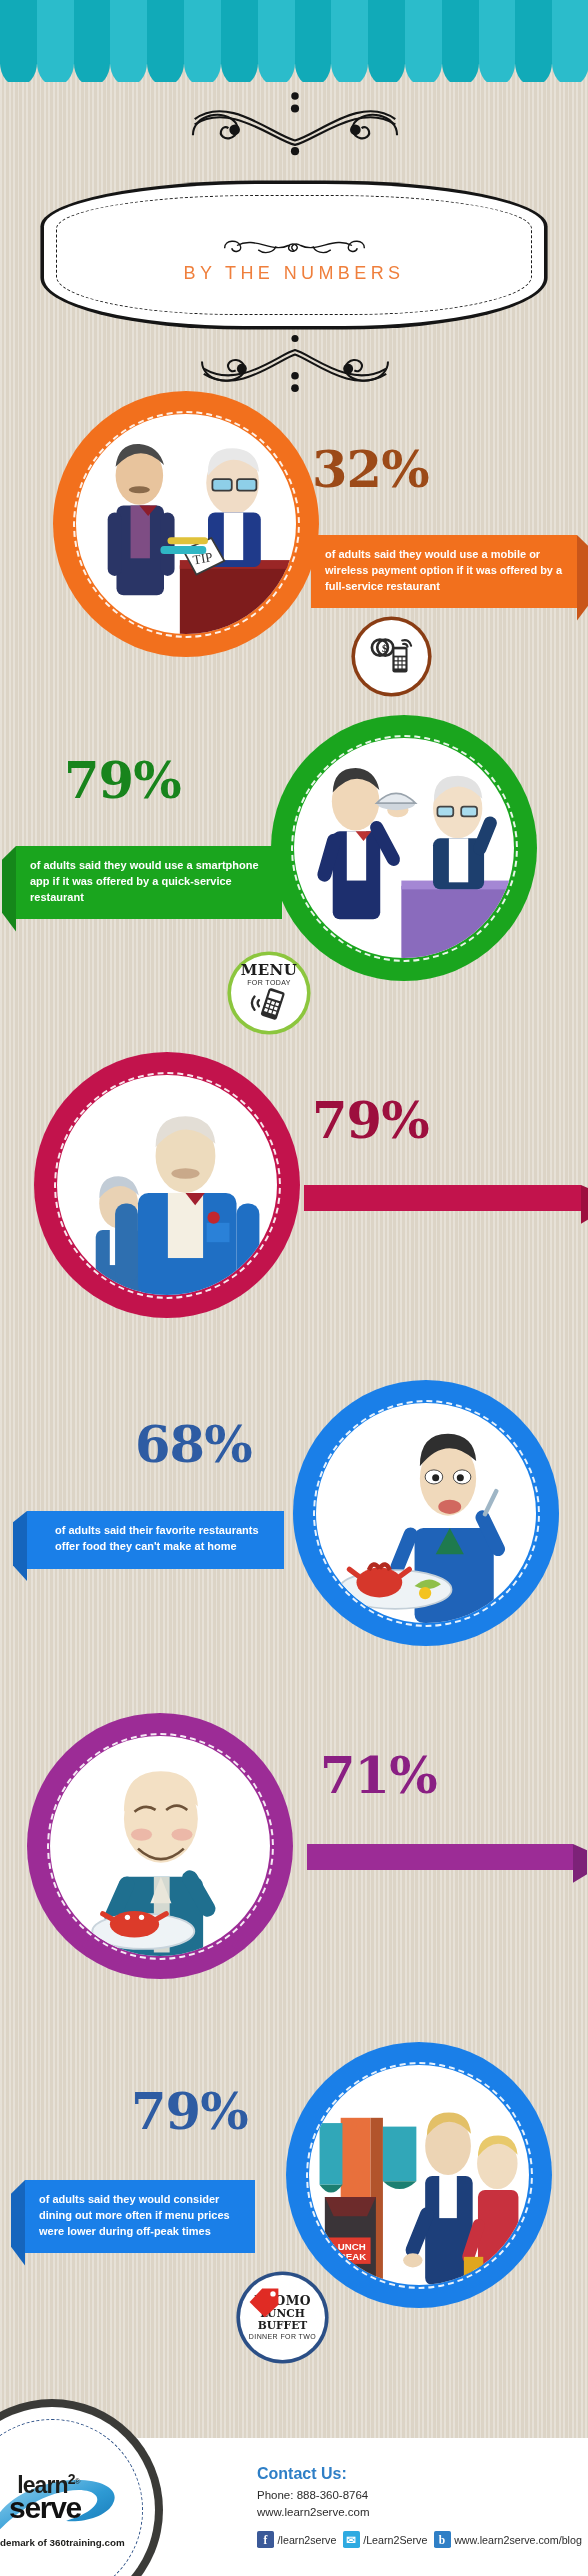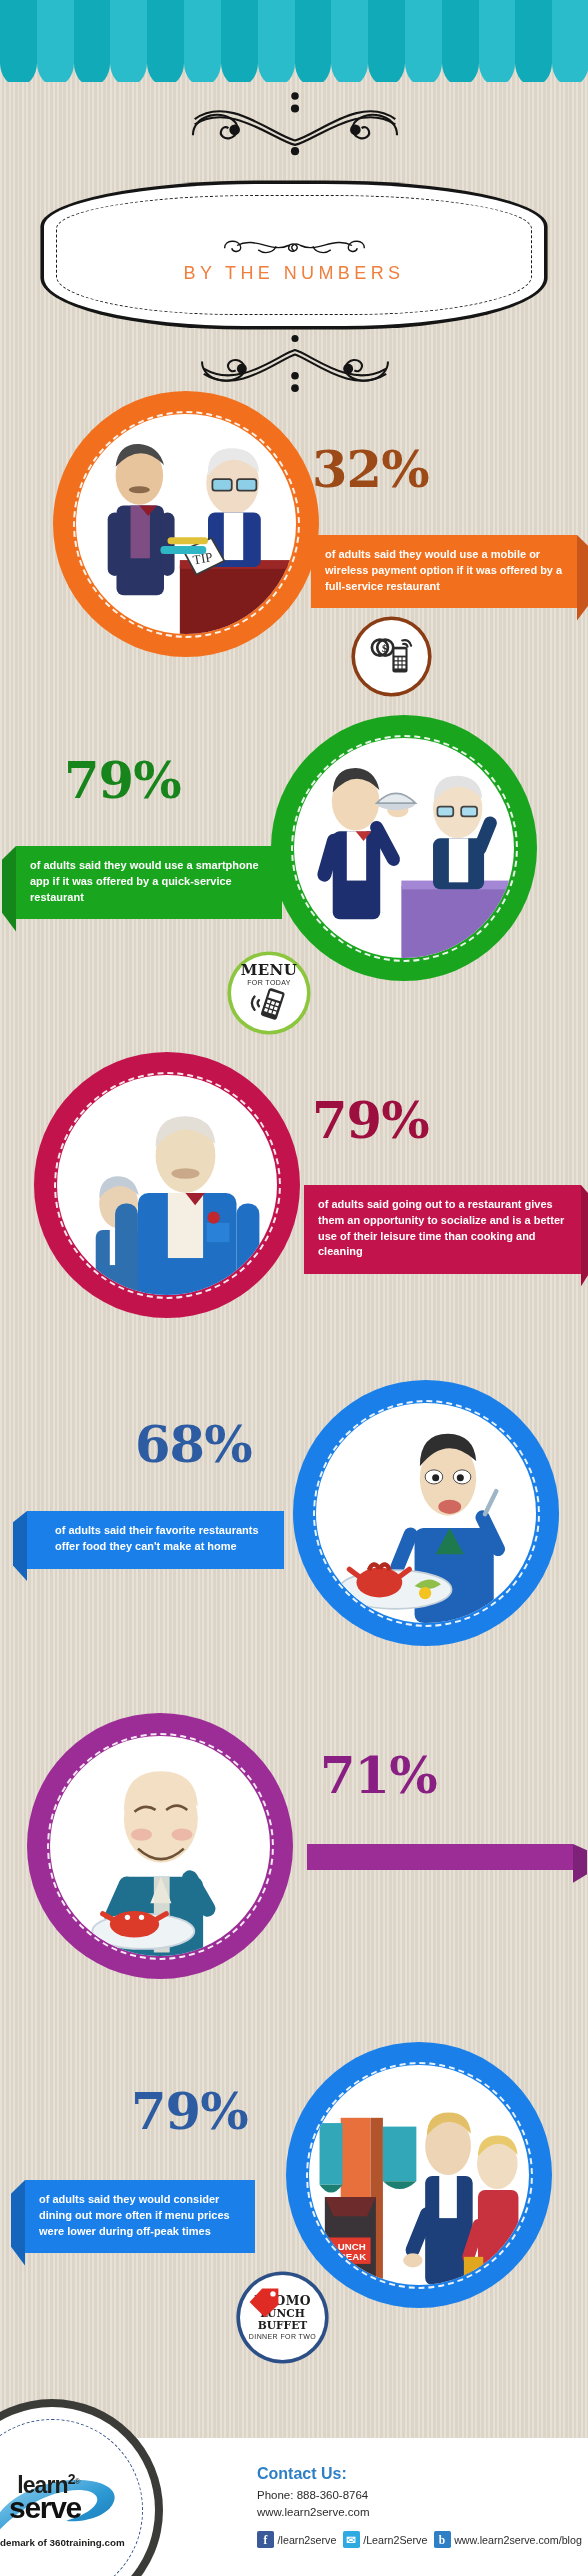--- a/index.html
+++ b/index.html
@@ -449,21 +449,20 @@
           <rect x="66" y="146" width="26" height="90" rx="12" fill="#2e6fb0"></rect>
           <rect x="204" y="146" width="26" height="90" rx="12" fill="#1f6fc4"></rect>
         </g>
       </svg></div>
           </div>
           <div class="circle-dash"></div>
         </div>
         <div class="pct" style="left: 312px; top: 43px; color: rgb(157, 15, 62);">79%</div>
         <div class="ribbon right-tail" style="left: 304px; top: 133px; width: 277px; background: rgb(194, 19, 76);">
           <div class="fold" style="background:#9d0f3e"></div>
-          <div class="rb-body">of adults said going out to a restaurant gives them an opportunity to socialize and is a better use of their leisure time than cooking and cleaning</div>
         </div>
       </div>
       <div class="stat-row" style="top: 1380px; height: 302px;">
         <div class="circle-wrap" style="left: 293px; top: 0px;">
           <div class="circle-outer" style="background: rgb(26, 127, 232);"></div>
           <div class="circle-inner">
             <div class="scene">
       <svg viewBox="0 0 250 250" width="100%" height="100%">
         <g>
           <ellipse cx="150" cy="86" rx="32" ry="42" fill="#f0d9bb"></ellipse>

